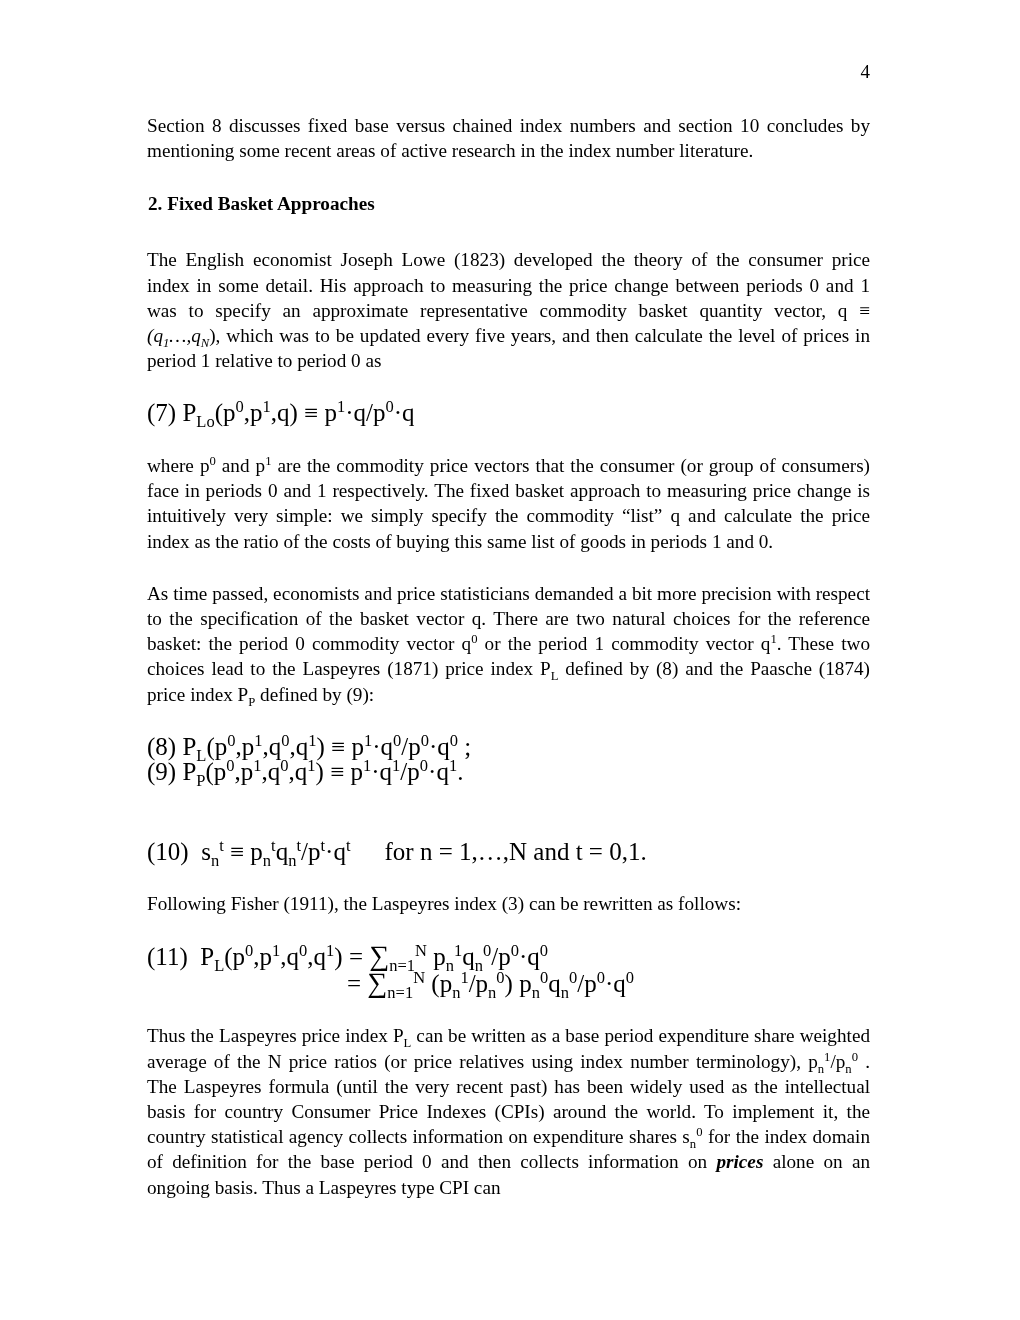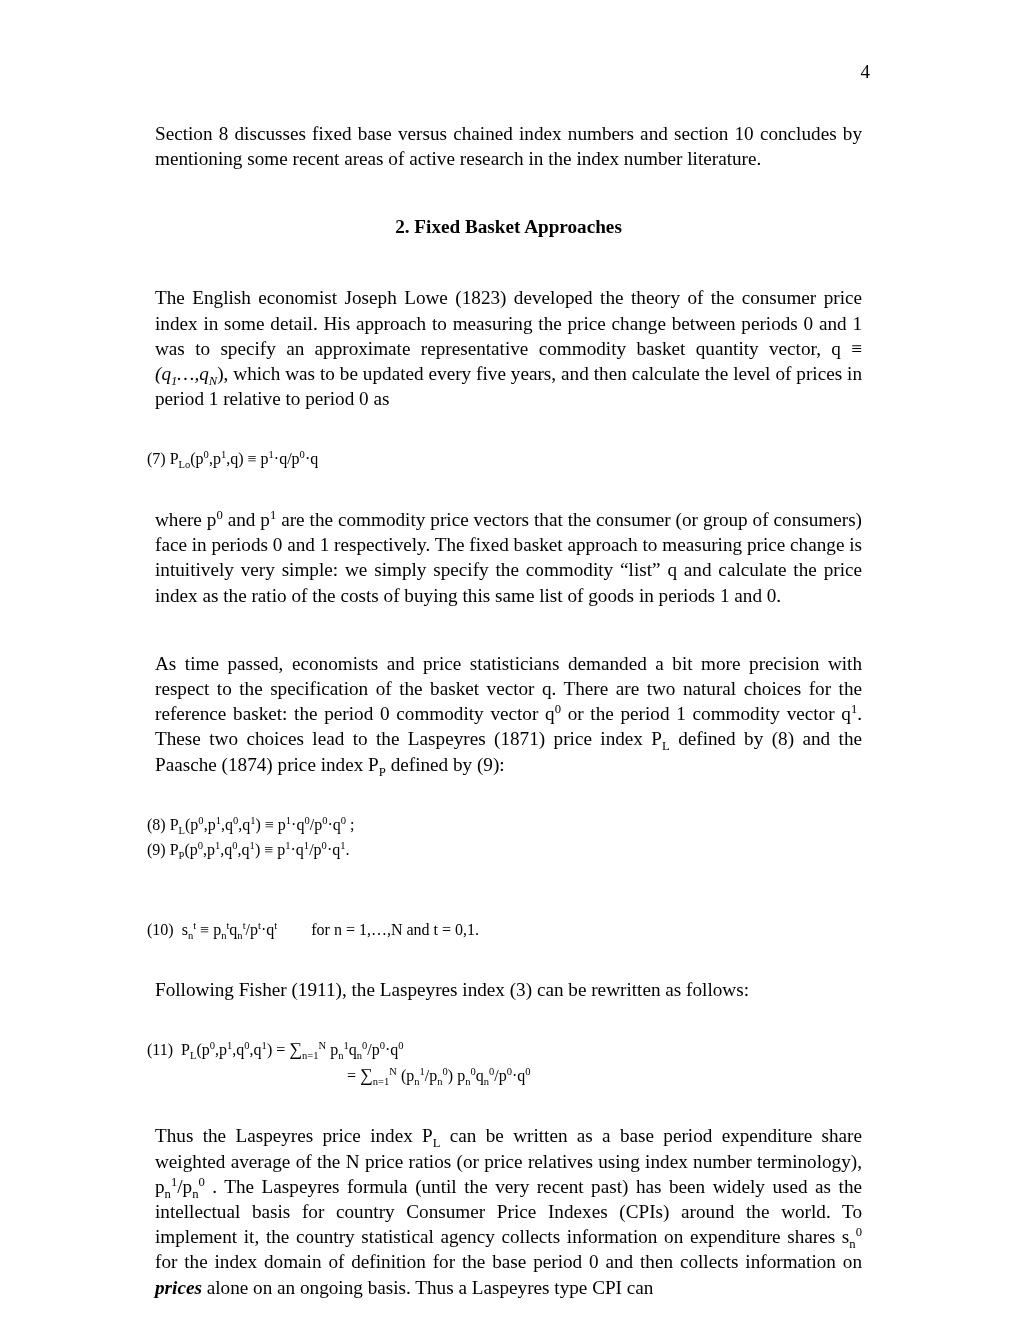--- a/index.html
+++ b/index.html
@@ -35,39 +35,39 @@
   }
 
   .content {
     position: absolute;
     left: 147px;
     top: 113px;
     width: 723px;
   }
 
   p.body {
-    margin: 8px;
+    margin: 0;
     font-size: 19.2px;
     line-height: 25.2px;
     text-align: justify;
     text-justify: inter-word;
   }
   .gap-md { height: 27px; }
   .gap-lg { height: 30px; }
 
   h2.section-heading {
-    margin: 8px;
+    margin: 1px;
     font-size: 19.2px;
     line-height: 25px;
     font-weight: bold;
-    text-align: center;
+    text-align: left;
   }
 
   .formula {
-    font-size: 16px;
+    font-size: 25px;
     line-height: 25.5px;
     text-align: left;
     white-space: nowrap;
   }
   .formula-line {
     white-space: nowrap;
   }
   .formula-indent-1 { padding-left: 200px; }
 
   sup, sub {

